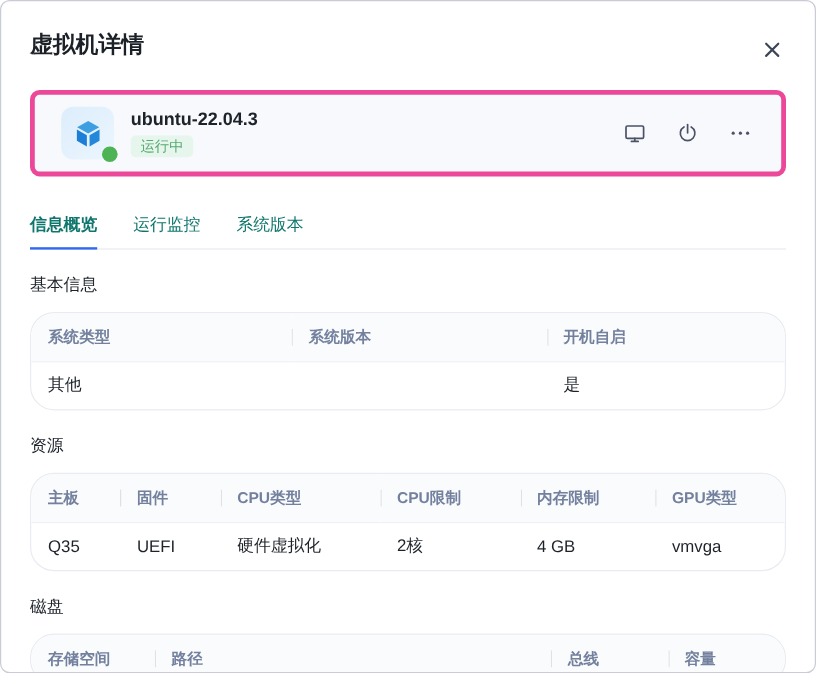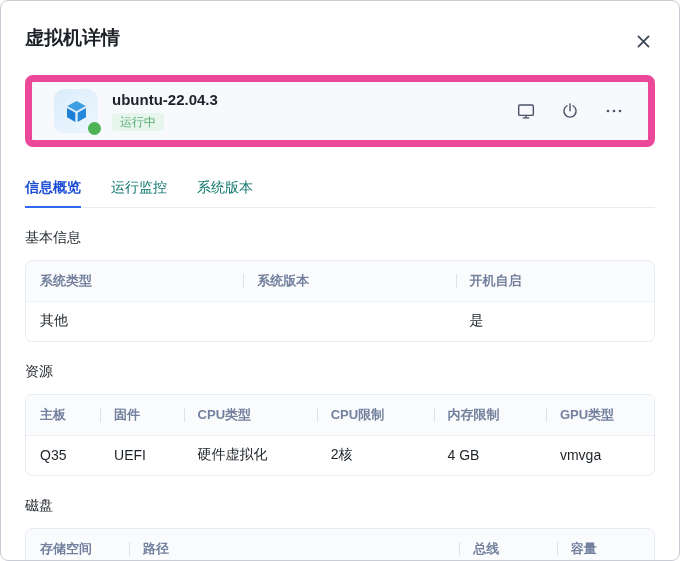--- a/index.html
+++ b/index.html
@@ -17,21 +17,21 @@
   .dlg-header { position:relative; padding:26px 24px 0 24px; }
   .dlg-title { font-size:19px; line-height:22px; font-weight:bold; color:#1c2128; }
   .close-btn {
     position:absolute; top:30px; right:26px; width:20px; height:20px;
     background:none; border:none; cursor:pointer; display:flex; align-items:center; justify-content:center;
   }
 
   
   .vm-card {
     margin:26px 24px 0 24px; height:72px;
-    background:#f7f9fc; border:7px solid #ec4899; border-radius:8px;
+    background:#f7f9fc; border:4px solid #ec4899; border-radius:8px;
     display:flex; align-items:center; justify-content:space-between;
     padding:0 22px 0 22px;
   }
   .vm-id { display:flex; align-items:center; }
   .vm-icon-tile {
     position:relative; width:44px; height:44px; border-radius:10px;
     background:linear-gradient(135deg,#dcedfb 0%,#ecf6fe 100%);
     display:flex; align-items:center; justify-content:center;
   }
   .status-dot {
@@ -51,26 +51,26 @@
 
   
   .tabs {
     margin:30px 24px 0 24px; display:flex; gap:30px;
     border-bottom:1px solid #e7eaf0;
   }
   .tab {
     font-size:14px; line-height:20px; padding-bottom:9px; cursor:pointer;
     color:#0f766e; border-bottom:2px solid transparent; margin-bottom:-1px;
   }
-  .tab.active { color:#1d4ed8; font-weight:bold; border-bottom-color:#3168f2; }
+  .tab.active { color:#0f766e; font-weight:bold; border-bottom-color:#3168f2; }
 
   
   .section-title { margin-top:20px; font-size:14px; line-height:19px; font-weight:normal; color:#1d2329; }
   .tbl {
-    margin-top:13px; border:1px solid #e8ebf1; border-radius:7px; overflow:hidden;
+    margin-top:13px; border:1px solid #e8ebf1; border-radius:20px; overflow:hidden;
     background:#fff;
   }
   table { width:100%; border-collapse:collapse; table-layout:fixed; }
   thead tr { background:#fafbfd; }
   th, td { text-align:left; padding:0 6px 0 14px; height:40px; vertical-align:middle;
     overflow:hidden; white-space:nowrap; }
   th { font-size:13px; font-weight:bold; color:#73819e; position:relative; }
   th::before {
     content:""; position:absolute; left:0; top:13px; width:1px; height:14px; background:#dde1e9;
   }

